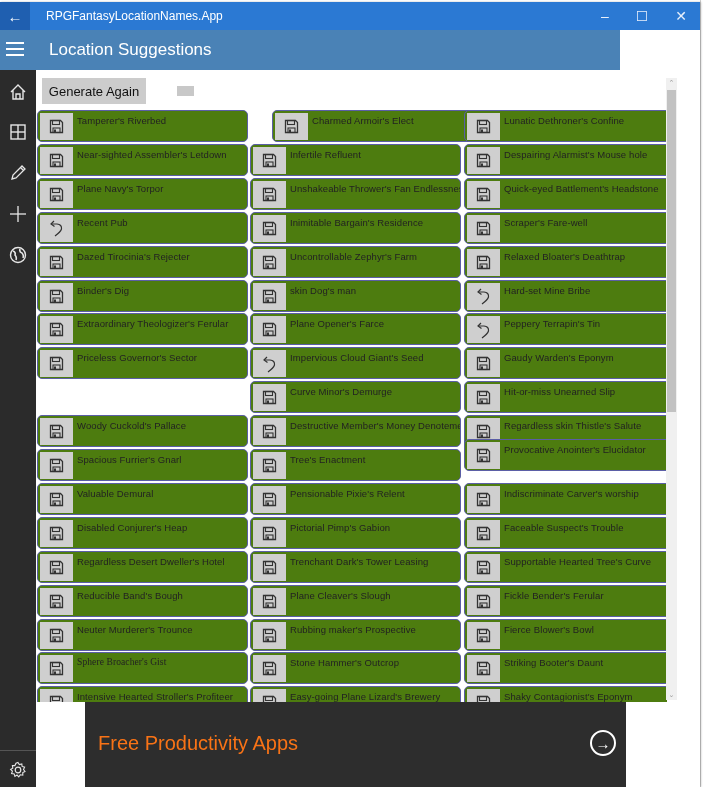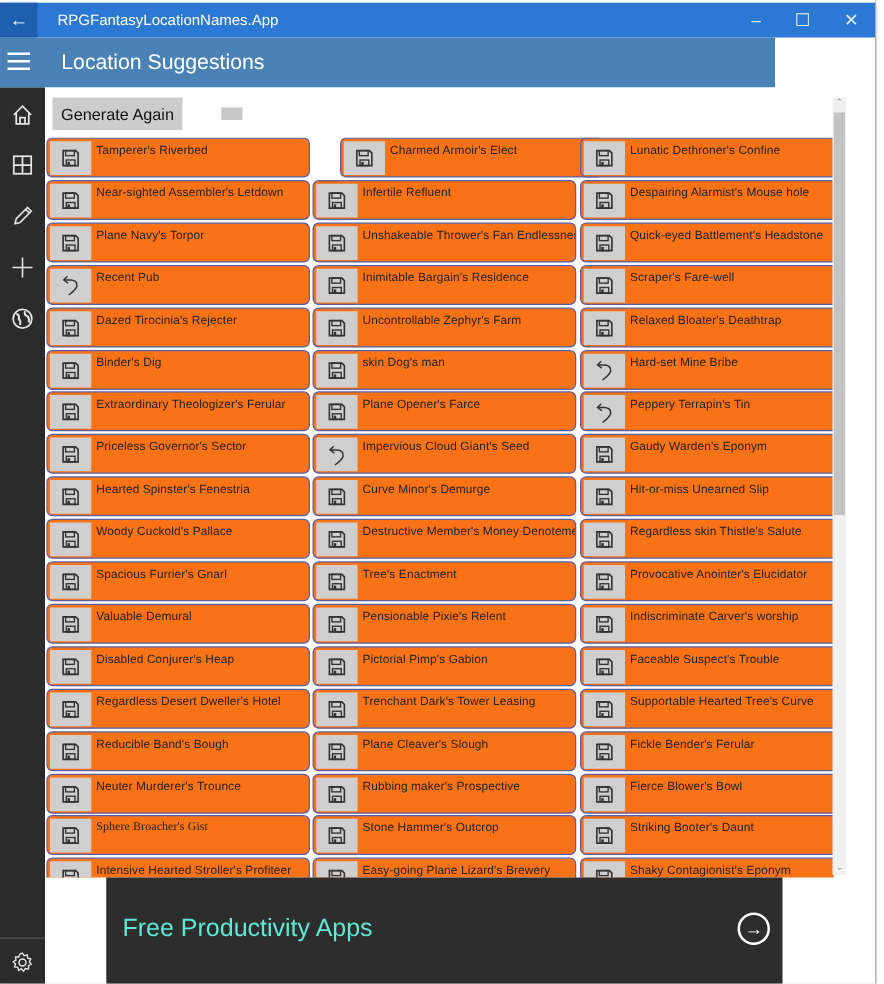--- a/index.html
+++ b/index.html
@@ -23,31 +23,31 @@
 
   .sidebar { position: absolute; left: 0; top: 68px; width: 36px; height: 717px; background: #2b2b2b; }
   .nav-icon { position: absolute; left: 5px; width: 26px; height: 26px; display:flex; align-items:center; justify-content:center; }
   .sidebar-divider { position: absolute; left: 0; top: 680px; width: 36px; height: 1px; background: #555; }
 
   .content { position: absolute; left: 36px; top: 68px; width: 664px; height: 507px; background: #ffffff; }
   .gen-btn { position: absolute; left: 6px; top: 8px; width: 104px; height: 26px; background: #cccccc; border: none; font-size: 13px; color: #111; display:flex; align-items:center; justify-content:center; font-family: "Liberation Sans", sans-serif; }
   .toggle-box { position: absolute; left: 141px; top: 16px; width: 17px; height: 10px; background: #c8c8c8; }
 
   .grid { position: absolute; left: 1px; top: 40px; width: 630px; height: 592px; overflow: hidden; }
-  .card { position: absolute; width: 211px; height: 32px; background: #f97316; border: 1.5px solid #5b5ea6; border-radius: 5px; overflow: hidden; }
+  .card { position: absolute; width: 211px; height: 32px; background: #4d7c0f; border: 1.5px solid #5b5ea6; border-radius: 5px; overflow: hidden; }
   .card .icon-box { position: absolute; left: 2px; top: 2px; width: 33px; height: 27px; background: #cfcfcf; display:flex; align-items:center; justify-content:center; }
   .card .name { position: absolute; left: 39px; top: 4px; font-size: 9.5px; color: #222; white-space: nowrap; letter-spacing: 0.1px; }
 
   .scrollbar { position: absolute; left: 630px; top: 8px; width: 11px; height: 622px; background: #f0f0f0; }
   .scroll-up { position: absolute; left: 0; top: 0; width: 11px; height: 10px; font-size: 7px; color: #999; text-align: center; line-height: 10px; }
   .scroll-thumb { position: absolute; left: 1px; top: 12px; width: 9px; height: 322px; background: #c2c2c2; }
   .scroll-down { position: absolute; left: 0; bottom: 0; width: 11px; height: 10px; font-size: 7px; color: #999; text-align: center; line-height: 10px; }
 
   .ad { position: absolute; left: 49px; top: 632px; width: 541px; height: 85px; background: #2d2d2d; color: #fff; }
-  .ad-text { position: absolute; left: 13px; top: 30px; font-size: 20px; color: #5eead4; }
+  .ad-text { position: absolute; left: 13px; top: 30px; font-size: 20px; color: #f97316; }
   .ad-arrow { position: absolute; left: 505px; top: 28px; width: 26px; height: 26px; border: 2px solid #fff; border-radius: 50%; display:flex; align-items:center; justify-content:center; font-size: 15px; color:#fff; }
 </style>
 </head>
 <body>
 
 <div class="bg-app"></div>
 
 <div class="window">
   <div class="titlebar">
     <div class="back-btn">
@@ -198,31 +198,20 @@
     <div class="icon-box">
             <svg width="15" height="15" viewBox="0 0 15 15">
               <path d="M1.5 1.5 H11.5 L13.5 3.5 V13.5 H1.5 Z" fill="none" stroke="#333" stroke-width="1.3"></path>
               <rect x="3.5" y="1.5" width="7" height="4" fill="none" stroke="#333" stroke-width="1.1"></rect>
               <rect x="4" y="9" width="7" height="4.5" fill="none" stroke="#333" stroke-width="1.1"></rect>
               <rect x="5" y="10.5" width="2" height="3" fill="#333"></rect>
             </svg>
           </div>
     <div class="name">Priceless Governor's Sector</div>
   </div>
-        <div class="card" style="left: 0px; top: 271.2px;">
-    <div class="icon-box">
-            <svg width="15" height="15" viewBox="0 0 15 15">
-              <path d="M1.5 1.5 H11.5 L13.5 3.5 V13.5 H1.5 Z" fill="none" stroke="#333" stroke-width="1.3"></path>
-              <rect x="3.5" y="1.5" width="7" height="4" fill="none" stroke="#333" stroke-width="1.1"></rect>
-              <rect x="4" y="9" width="7" height="4.5" fill="none" stroke="#333" stroke-width="1.1"></rect>
-              <rect x="5" y="10.5" width="2" height="3" fill="#333"></rect>
-            </svg>
-          </div>
-    <div class="name">Hearted Spinster's Fenestria</div>
-  </div>
         <div class="card" style="left: 0px; top: 305.1px;">
     <div class="icon-box">
             <svg width="15" height="15" viewBox="0 0 15 15">
               <path d="M1.5 1.5 H11.5 L13.5 3.5 V13.5 H1.5 Z" fill="none" stroke="#333" stroke-width="1.3"></path>
               <rect x="3.5" y="1.5" width="7" height="4" fill="none" stroke="#333" stroke-width="1.1"></rect>
               <rect x="4" y="9" width="7" height="4.5" fill="none" stroke="#333" stroke-width="1.1"></rect>
               <rect x="5" y="10.5" width="2" height="3" fill="#333"></rect>
             </svg>
           </div>
     <div class="name">Woody Cuckold's Pallace</div>
@@ -610,21 +599,21 @@
     <div class="icon-box">
             <svg width="15" height="15" viewBox="0 0 15 15">
               <path d="M1.5 1.5 H11.5 L13.5 3.5 V13.5 H1.5 Z" fill="none" stroke="#333" stroke-width="1.3"></path>
               <rect x="3.5" y="1.5" width="7" height="4" fill="none" stroke="#333" stroke-width="1.1"></rect>
               <rect x="4" y="9" width="7" height="4.5" fill="none" stroke="#333" stroke-width="1.1"></rect>
               <rect x="5" y="10.5" width="2" height="3" fill="#333"></rect>
             </svg>
           </div>
     <div class="name">Regardless skin Thistle's Salute</div>
   </div>
-        <div class="card" style="left: 427px; top: 339px;">
+        <div class="card" style="left: 427px; top: 329px;">
     <div class="icon-box">
             <svg width="15" height="15" viewBox="0 0 15 15">
               <path d="M1.5 1.5 H11.5 L13.5 3.5 V13.5 H1.5 Z" fill="none" stroke="#333" stroke-width="1.3"></path>
               <rect x="3.5" y="1.5" width="7" height="4" fill="none" stroke="#333" stroke-width="1.1"></rect>
               <rect x="4" y="9" width="7" height="4.5" fill="none" stroke="#333" stroke-width="1.1"></rect>
               <rect x="5" y="10.5" width="2" height="3" fill="#333"></rect>
             </svg>
           </div>
     <div class="name">Provocative Anointer's Elucidator</div>
   </div>

